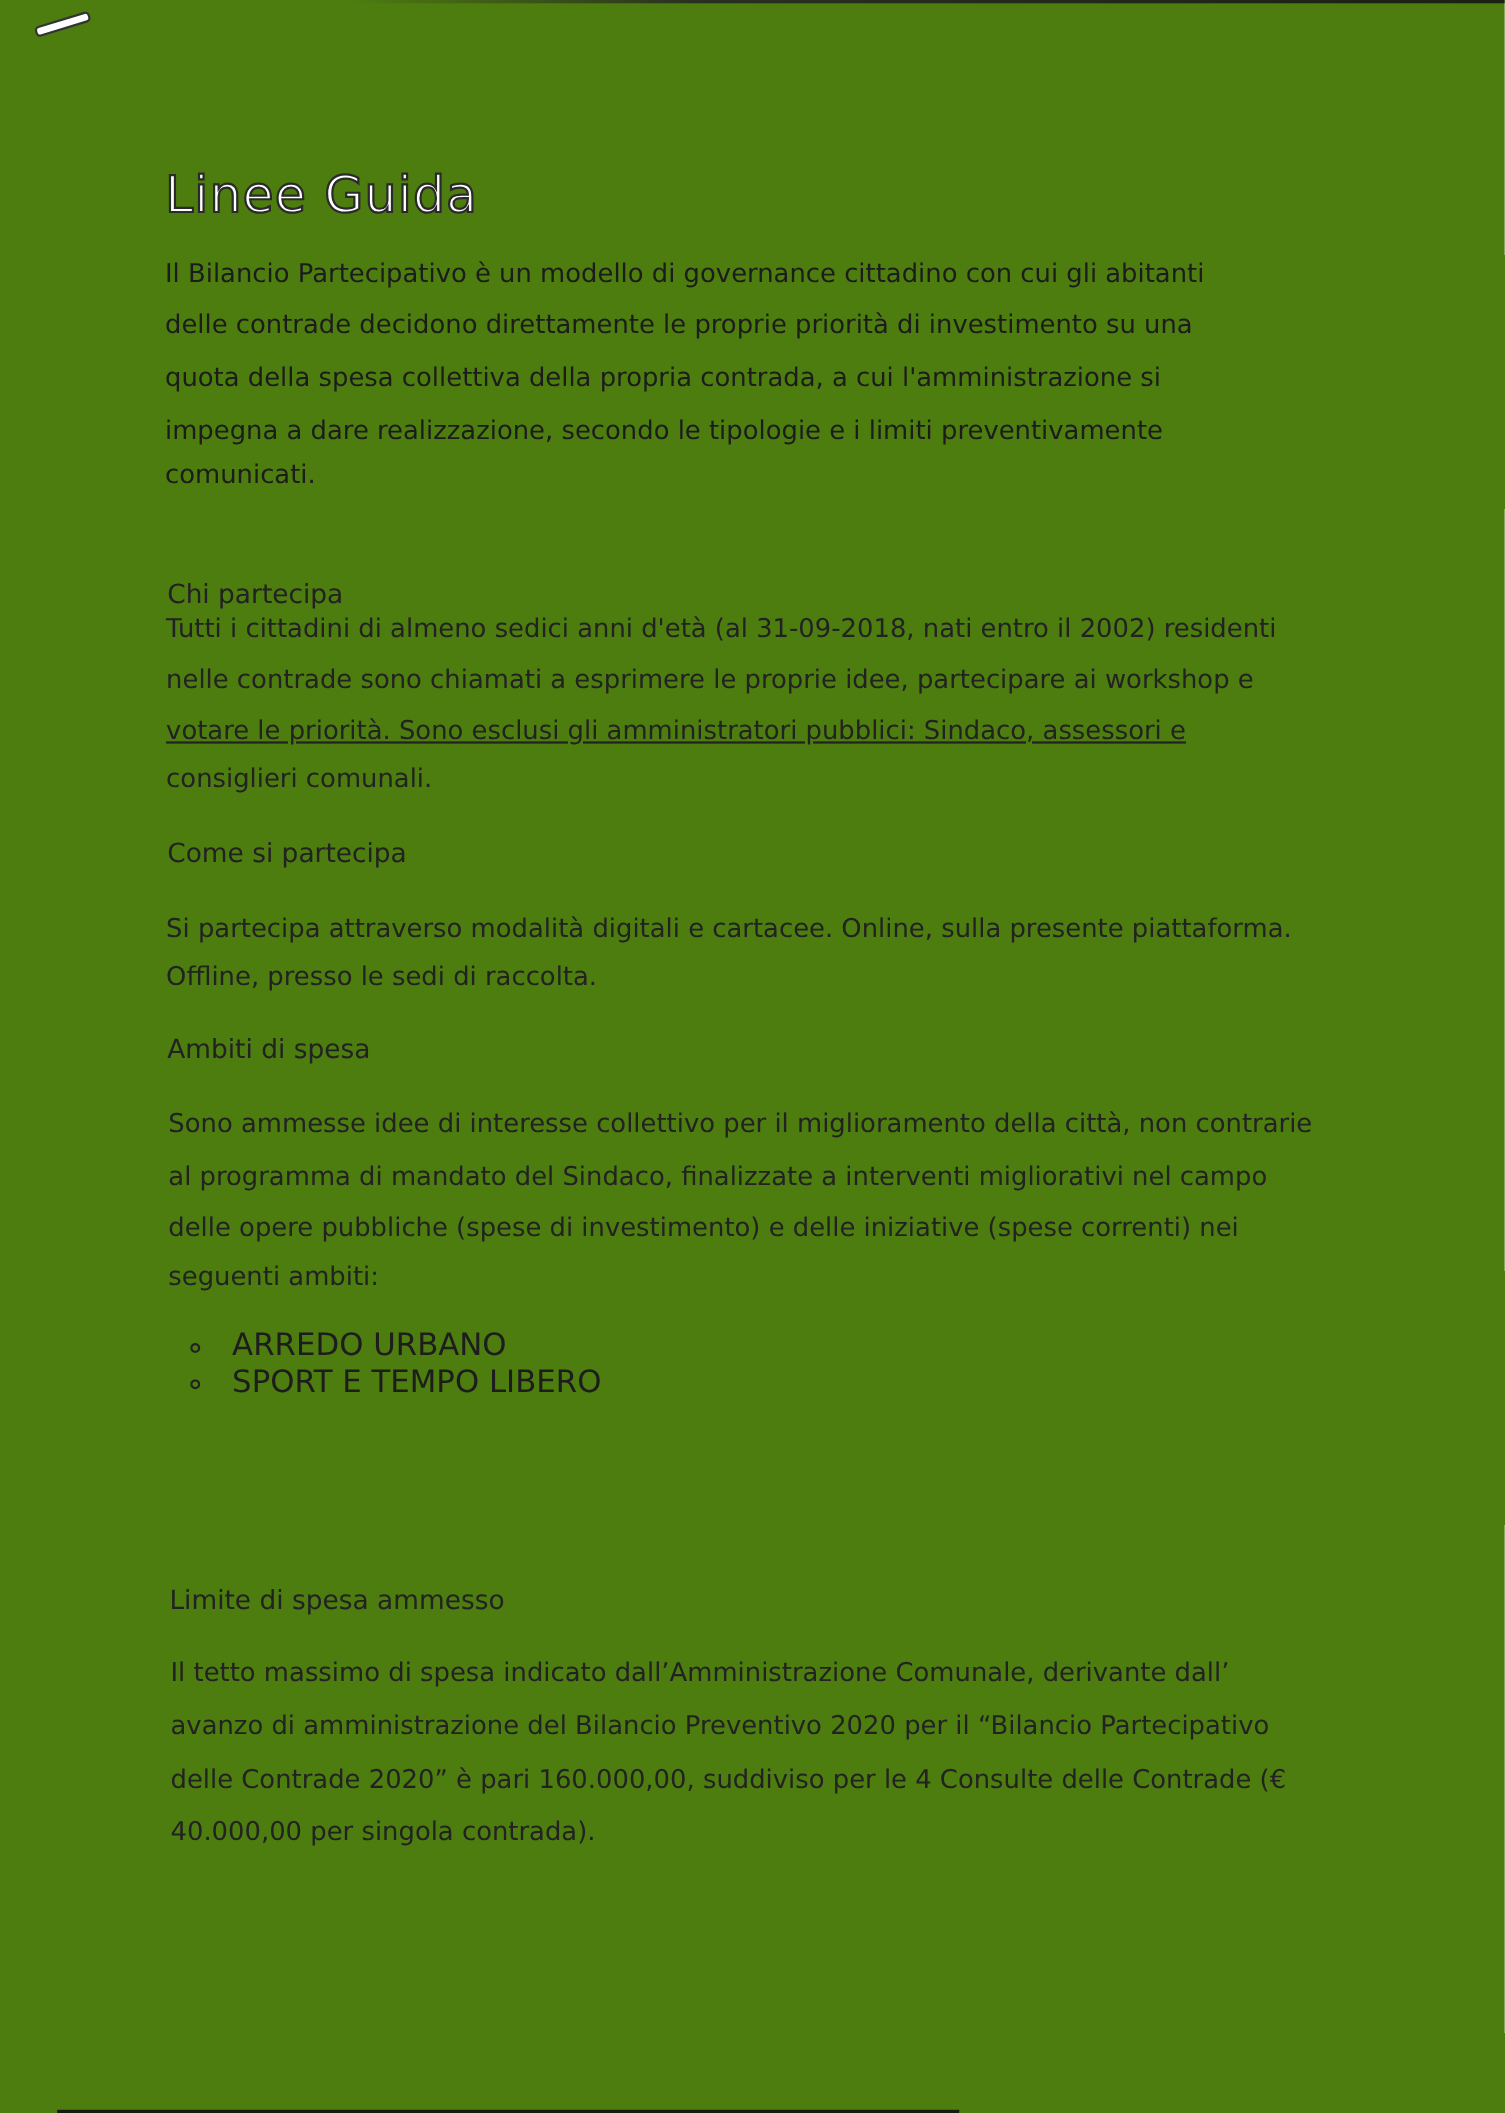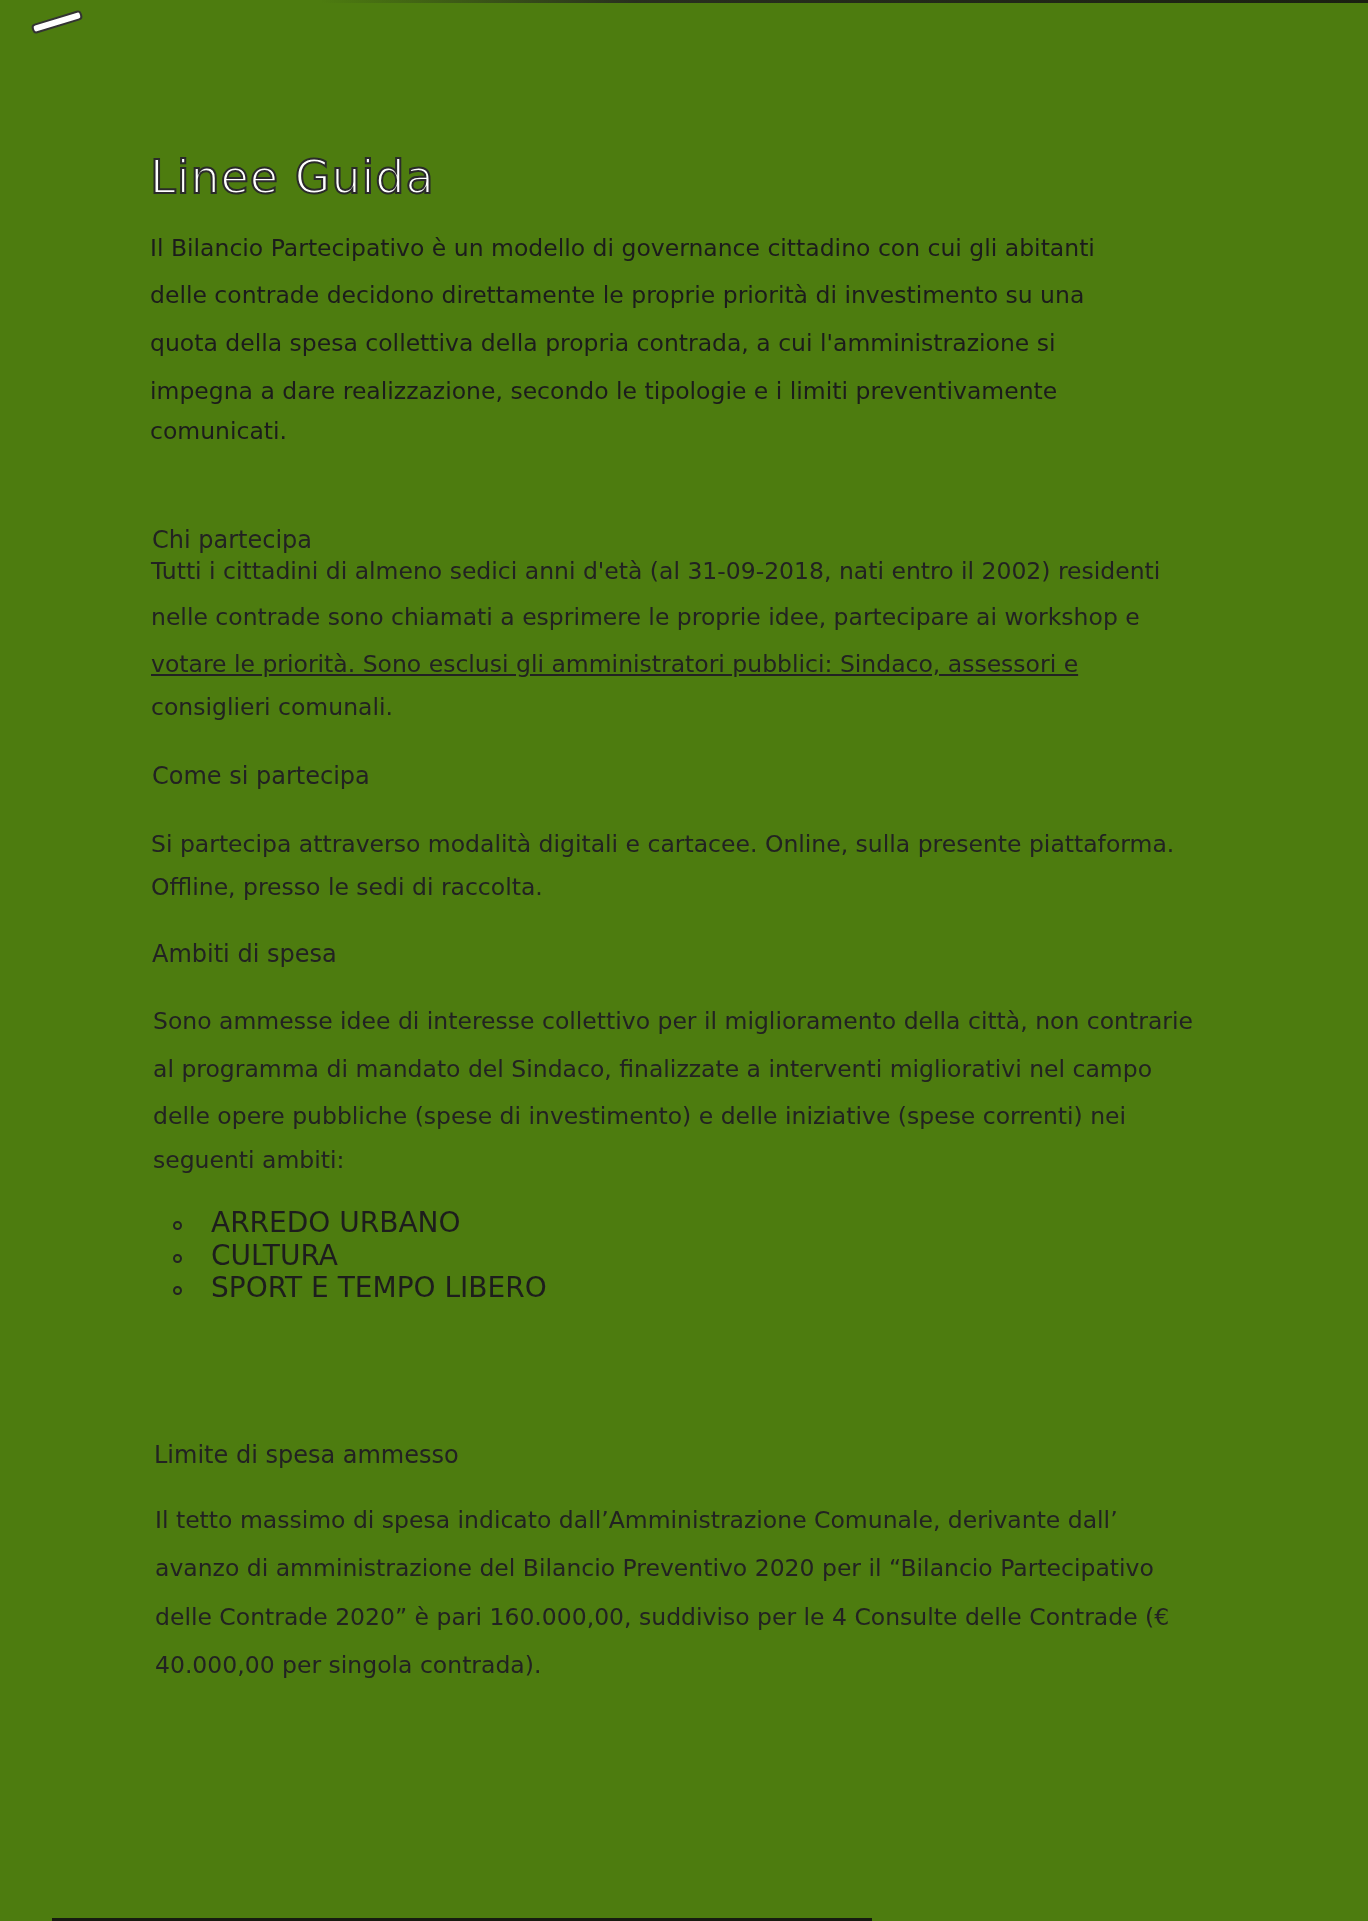--- a/index.html
+++ b/index.html
@@ -154,24 +154,20 @@
       <p class="line body-line" style="left:153px; top:1145px;">seguenti ambiti:</p>
     </div>
 
     <ul class="list">
       <li class="list-item">
         <span class="bullet-icon"></span>
         <span>ARREDO URBANO</span>
       </li>
       <li class="list-item">
         <span class="bullet-icon"></span>
-        <span>CULTURA</span>
-      </li>
-      <li class="list-item">
-        <span class="bullet-icon"></span>
         <span>SPORT E TEMPO LIBERO</span>
       </li>
     </ul>
 
     <h2 class="heading" style="top:1441px; left:154px;">Limite di spesa ammesso</h2>
     <div>
       <p class="line body-line" style="left:155px; top:1505px;">Il tetto massimo di spesa indicato dall’Amministrazione Comunale, derivante dall’</p>
       <p class="line body-line" style="left:155px; top:1553px;">avanzo di amministrazione del Bilancio Preventivo 2020 per il “Bilancio Partecipativo</p>
       <p class="line body-line" style="left:155px; top:1602px;">delle Contrade 2020” è pari 160.000,00, suddiviso per le 4 Consulte delle Contrade (€</p>
       <p class="line body-line" style="left:155px; top:1650px;">40.000,00 per singola contrada).</p>

